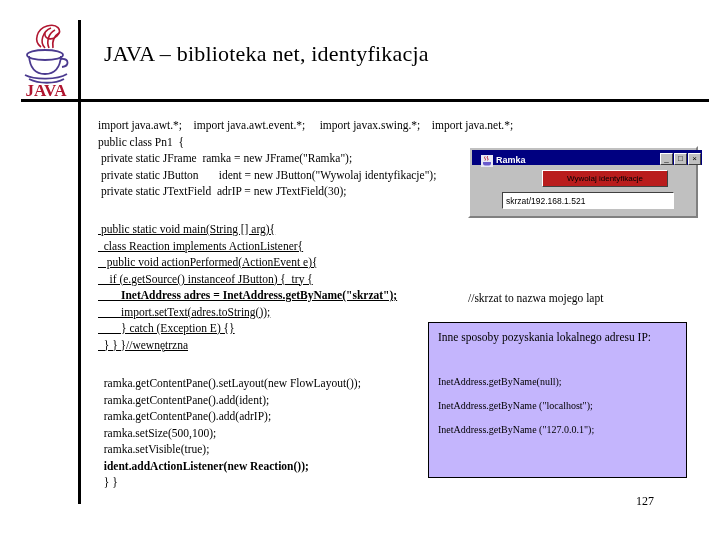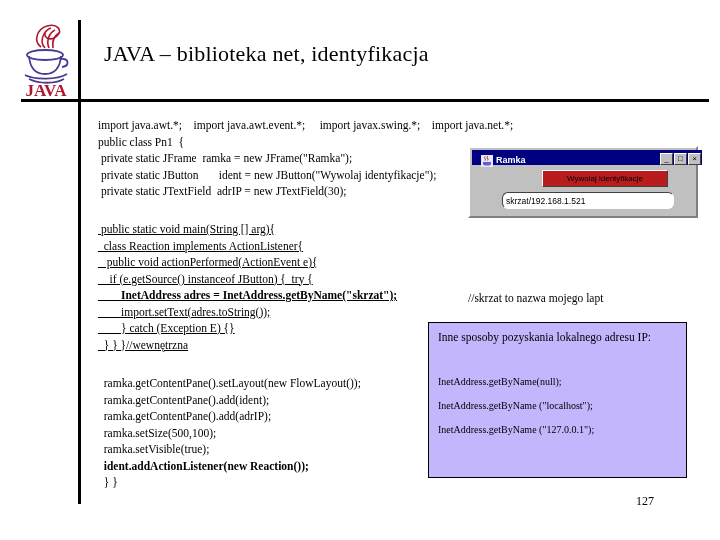--- a/index.html
+++ b/index.html
@@ -188,21 +188,20 @@
     border-bottom: 1.5px solid #ffffff;
     box-sizing: border-box;
     font-size: 8.5px;
     color: #000000;
     display: flex;
     align-items: center;
     padding-left: 3px;
     font-family: "Liberation Sans", sans-serif;
     white-space: nowrap;
     overflow: hidden;
-    border-radius: 6px;
   }
 
   
   #page-number {
     position: absolute;
     left: 636px; top: 494px;
     font-size: 12px;
     font-family: "Liberation Serif", serif;
   }
 </style>

